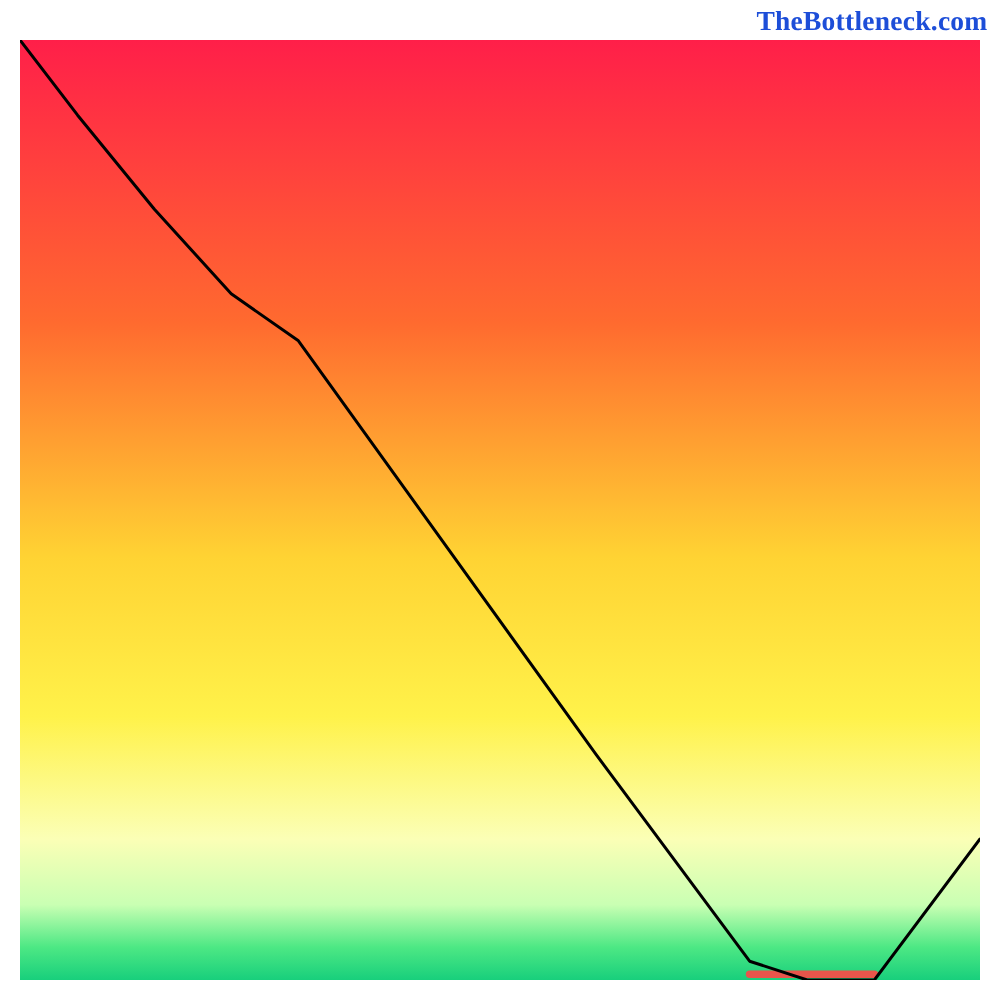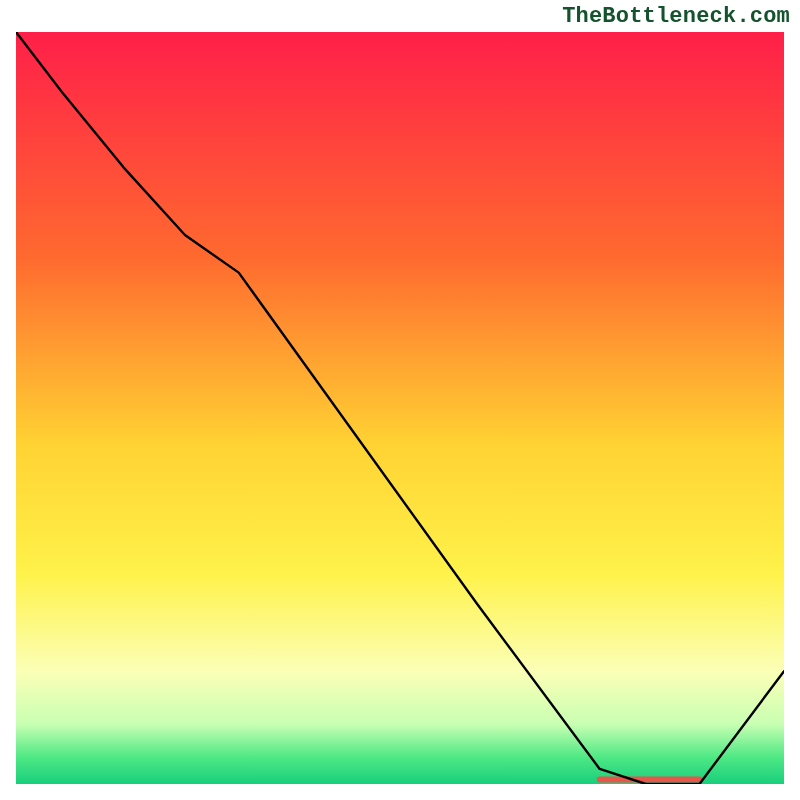--- a/index.html
+++ b/index.html
@@ -6,24 +6,24 @@
   html, body { width: 800px; height: 800px; overflow: hidden; background: #fff; }
   .stage {
     position: relative;
     width: 800px;
     height: 800px;
   }
   .attribution {
     position: absolute;
     top: 4px;
     right: 10px;
-    font-family: Liberation Mono, monospace;
+    font-family: Liberation Serif, serif;
     font-size: 22px;
     font-weight: 700;
-    color: #14532d;
+    color: #1d4ed8;
     letter-spacing: 0.2px;
   }
   .plot {
     position: absolute;
     left: 16px;
     top: 32px;
     width: 768px;
     height: 752px;
     background: #fff;
   }

